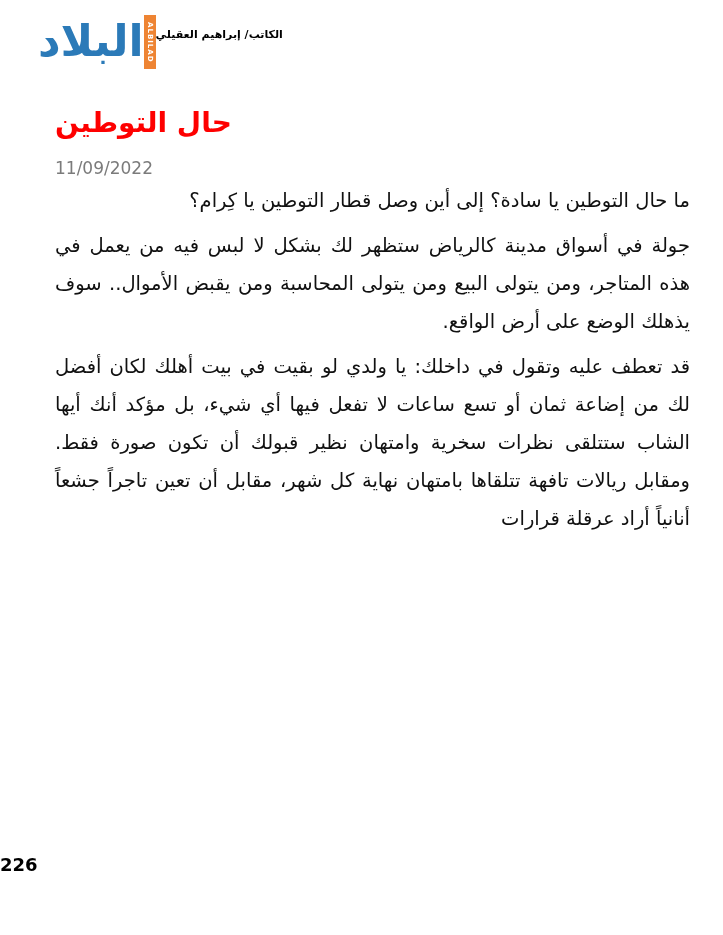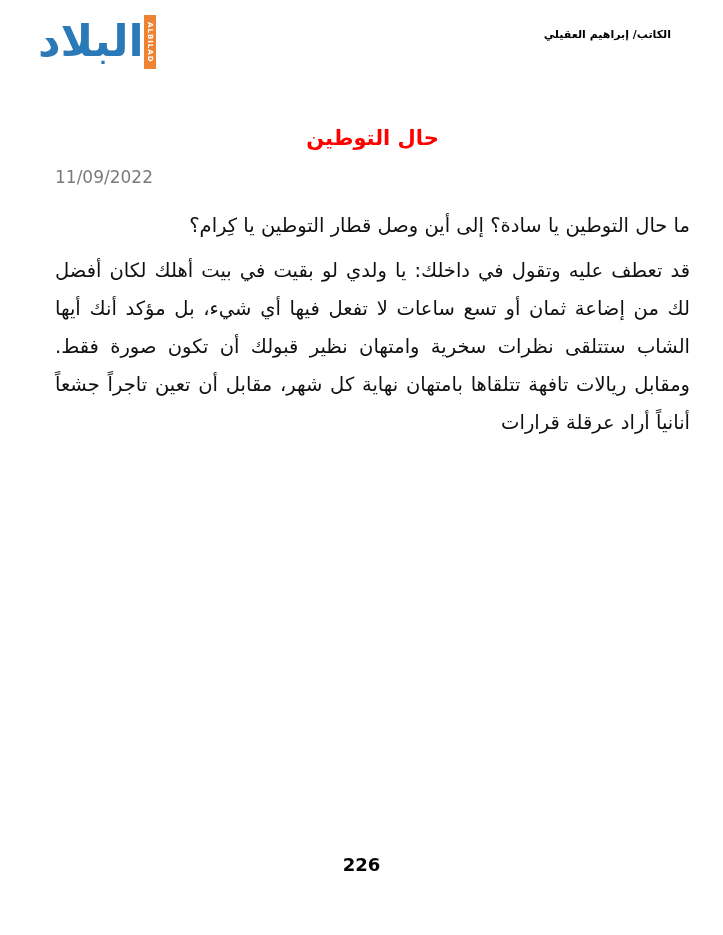--- a/index.html
+++ b/index.html
@@ -12,24 +12,23 @@
     height: 935px;
     position: relative;
     font-family: "DejaVu Sans", sans-serif;
     color: #1a1a1a;
     overflow: hidden;
   }
   
   .page-header {
     display: flex;
     flex-direction: row;
-    justify-content: space-between;
+    justify-content: flex-start;
     align-items: flex-start;
     padding: 12px 52px 0 38px;
-    gap: 12px;
   }
   .logo {
     display: flex;
     flex-direction: row;
     align-items: flex-start;
     height: 62px;
   }
   .logo-arabic {
     color: #2b7ab8;
     font-weight: bold;
@@ -58,47 +57,46 @@
     color: #000000;
   }
   
   .article {
     direction: rtl;
     padding: 0 33px 0 55px;
   }
   .article-title {
     color: #fe0000;
     font-weight: bold;
-    font-size: 21px;
-    text-align: center;
-    margin-top: 52px;
+    font-size: 28px;
+    text-align: left;
+    margin-top: 32px;
   }
   .article-date {
     direction: ltr;
     color: #7b7b7b;
     font-size: 17px;
     margin-top: 17px;
   }
   .article-body {
-    margin-top: 20px;
+    margin-top: 4px;
   }
   .article-body p {
     font-size: 19.5px;
     line-height: 38px;
     text-align: justify;
     margin: 0 0 7px 0;
     color: #111111;
   }
   
   .page-footer {
     position: absolute;
     bottom: 60px;
     left: 0;
     width: 100%;
-    text-align: center;
     font-weight: bold;
     font-size: 18px;
     color: #000000;
   }
 </style>
 </head>
 <body>
 
 <header class="page-header">
   <div class="logo">
@@ -108,17 +106,18 @@
   <div class="writer-name">الكاتب/ إبراهيم العقيلي</div>
 </header>
 
 <article class="article">
   <h1 class="article-title">حال التوطين</h1>
 
   <div class="article-date">11/09/2022</div>
 
   <div class="article-body">
     <p>ما حال التوطين يا سادة؟ إلى أين وصل قطار التوطين يا كِرام؟</p>
+    <p>جولة في أسواق مدينة كالرياض ستظهر لك بشكل لا لبس فيه من يعمل في هذه المتاجر، ومن يتولى البيع ومن يتولى المحاسبة ومن يقبض الأموال.. سوف يذهلك الوضع على أرض الواقع.</p>
     <p>قد تعطف عليه وتقول في داخلك: يا ولدي لو بقيت في بيت أهلك لكان أفضل لك من إضاعة ثمان أو تسع ساعات لا تفعل فيها أي شيء، بل مؤكد أنك أيها الشاب ستتلقى نظرات سخرية وامتهان نظير قبولك أن تكون صورة فقط. ومقابل ريالات تافهة تتلقاها بامتهان نهاية كل شهر، مقابل أن تعين تاجراً جشعاً أنانياً أراد عرقلة قرارات</p>
   </div>
 </article>
 
 <footer class="page-footer">226</footer>
 
 </body></html>

